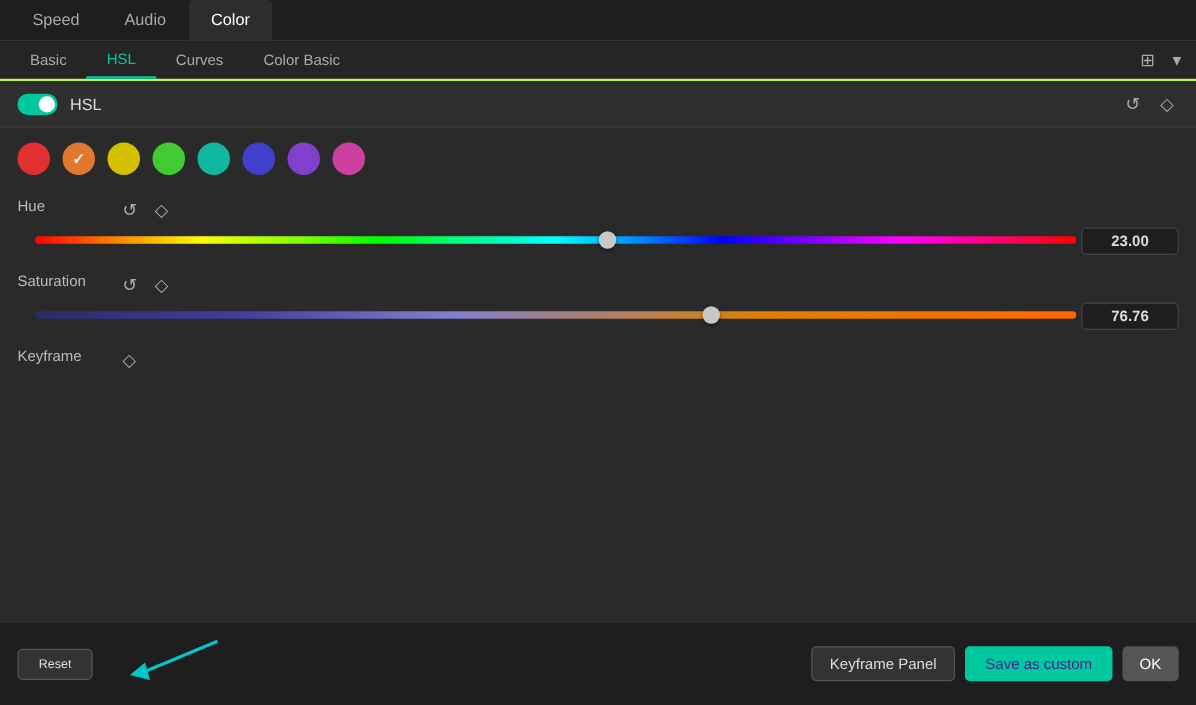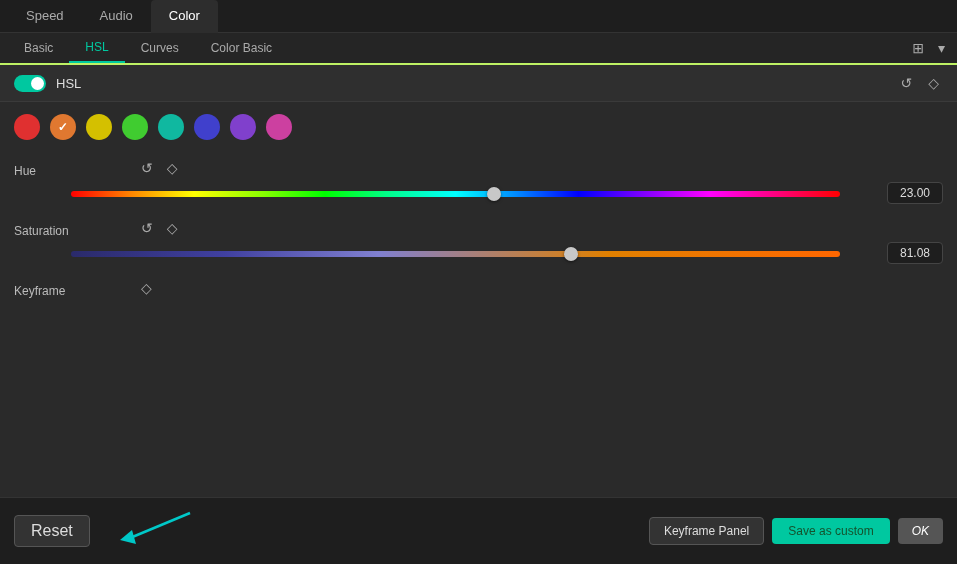--- a/index.html
+++ b/index.html
@@ -141,23 +141,22 @@
       font-size: 12px;
       font-weight: bold;
     }
 
     
     .slider-section {
       padding: 6px 14px 10px 14px;
     }
     .slider-row {
       display: flex;
-      align-items: flex-end;
+      align-items: flex-start;
       margin-bottom: 8px;
-      gap: 43px;
     }
     .slider-label {
       width: 80px;
       color: #bbb;
       font-size: 12px;
       flex-shrink: 0;
     }
     .slider-container {
       flex: 1;
       position: relative;
@@ -176,30 +175,31 @@
       height: 14px;
       background: #c8c8c8;
       border-radius: 50%;
       position: absolute;
       top: 50%;
       transform: translate(-50%, -50%);
       cursor: pointer;
       box-shadow: 0 1px 3px rgba(0,0,0,0.5);
     }
     .slider-value-box {
-      width: 56px;
+      width: 78px;
       background: #1e1e1e;
       border: 1px solid #444;
       border-radius: 4px;
       padding: 3px 6px;
       text-align: center;
       font-size: 12px;
       color: #ddd;
       margin-left: 4px;
       flex-shrink: 0;
+      font-weight: bold;
     }
     .slider-icons {
       display: flex;
       gap: 6px;
       margin-left: 8px;
       flex-shrink: 0;
     }
 
     
     .hue-track {
@@ -229,64 +229,62 @@
       border-top: 1px solid #333;
       margin-top: auto;
     }
     .reset-btn {
       background: #333;
       border: 1px solid #555;
       color: #ddd;
       padding: 6px 16px;
       border-radius: 4px;
       cursor: pointer;
-      font-size: 16px;
+      font-size: 10px;
       text-align: center;
     }
 
     .arrow-annotation {
       margin-left: 20px;
       color: #00c8c8;
       font-size: 22px;
     }
 
     .bottom-right {
       margin-left: auto;
       display: flex;
       gap: 8px;
-      align-items: center;
     }
     .keyframe-btn {
       background: #333;
       border: 1px solid #555;
       color: #ddd;
       padding: 6px 14px;
       border-radius: 4px;
       cursor: pointer;
       font-size: 12px;
     }
     .save-custom-btn {
       background: #00c8a0;
       border: none;
-      color: #14532d;
+      color: #4c1d95;
       padding: 6px 16px;
       border-radius: 4px;
       cursor: pointer;
       font-size: 12px;
       font-weight: 500;
     }
     .ok-btn {
       background: #555;
       border: none;
       color: #fff;
       padding: 6px 14px;
       border-radius: 4px;
       cursor: pointer;
       font-size: 12px;
-      font-style: italic;
     }
 
     .spacer { flex: 1; }
   </style>
 </head>
 <body>
 
 <div class="top-tabs">
   <div class="top-tab">Speed</div>
   <div class="top-tab">Audio</div>
@@ -354,21 +352,21 @@
           <button class="icon-btn">◇</button>
         </div>
       </div>
     </div>
     <div class="slider-row" style="margin-top:-4px;margin-bottom:14px;">
       <div style="width:14px;flex-shrink:0;"></div>
       <div class="slider-container">
         <div class="slider-track sat-track" style="background: linear-gradient(to right, #2a2a6a 0%, #4040a0 20%, #8080d0 40%, #e08000 70%, #ff6600 100%); width:100%;"></div>
         <div class="slider-thumb" style="left:65%;"></div>
       </div>
-      <div class="slider-value-box">81.08</div>
+      <div class="slider-value-box">76.76</div>
     </div>
 
     <div class="slider-row">
       <span class="slider-label">Keyframe</span>
       <div style="display:flex;align-items:center;flex:1;">
         <div class="slider-icons" style="margin-left:0;margin-right:8px;">
           <button class="icon-btn">◇</button>
         </div>
       </div>
     </div>

